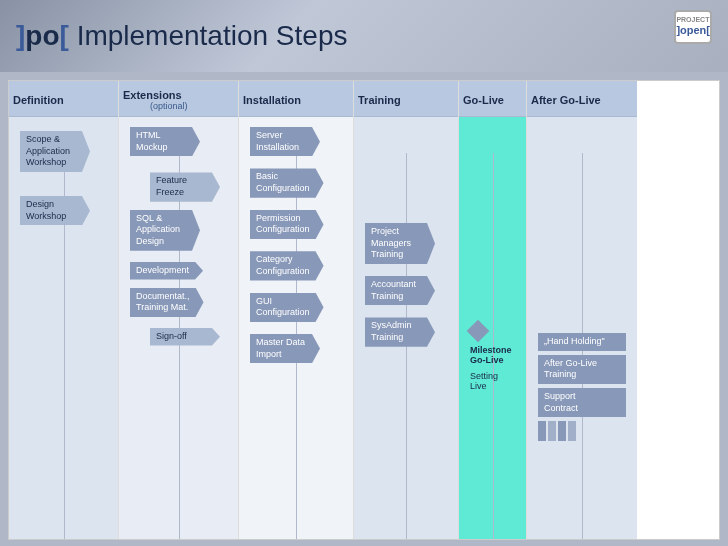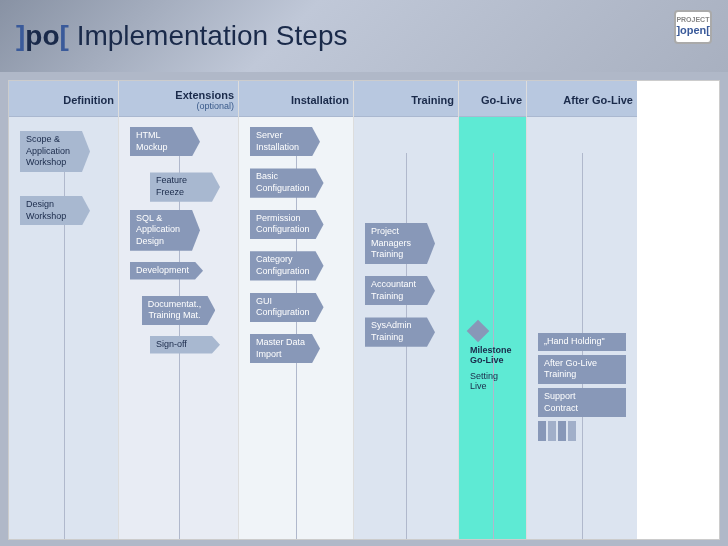--- a/index.html
+++ b/index.html
@@ -77,21 +77,21 @@
       background: #b8c8e0;
       text-align: center;
       padding: 6px 4px 4px;
       font-size: 11px;
       font-weight: bold;
       color: #1a2a4a;
       border-bottom: 1px solid #aab8d0;
       min-height: 36px;
       display: flex;
       flex-direction: column;
-      align-items: flex-end;
+      align-items: flex-start;
       justify-content: center;
     }
     .col-header .sub {
       font-size: 9px;
       font-weight: normal;
       color: #3a5a8a;
       margin-left: 27px;
     }
 
     .col-body {
@@ -195,21 +195,21 @@
         </div>
         <div style="position:relative; z-index:1; margin-top:12px; padding-left:20px;">
           <div class="arrow-box light" style="font-size:9px;">Feature<br>Freeze</div>
         </div>
         <div style="position:relative; z-index:1; margin-top:4px;">
           <div class="arrow-box">SQL &amp;<br>Application<br>Design</div>
         </div>
         <div style="position:relative; z-index:1; margin-top:4px;">
           <div class="arrow-box">Development</div>
         </div>
-        <div style="position:relative; z-index:1; margin-top:12px;text-align:center;">
+        <div style="position:relative; z-index:1; margin-top:4px;">
           <div class="arrow-box">Documentat.,<br>Training Mat.</div>
         </div>
         <div style="position:relative; z-index:1; margin-top:4px; padding-left:20px;">
           <div class="arrow-box light">Sign-off</div>
         </div>
       </div>
     </div>
 
     <div class="col col-installation">
       <div class="col-header">

